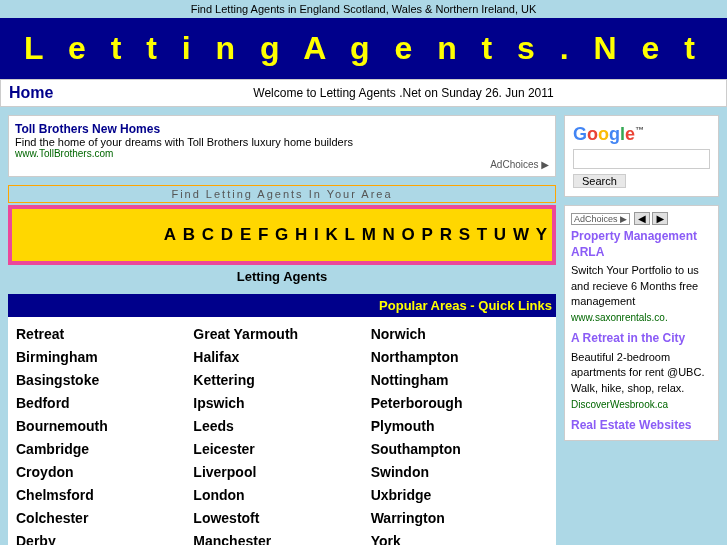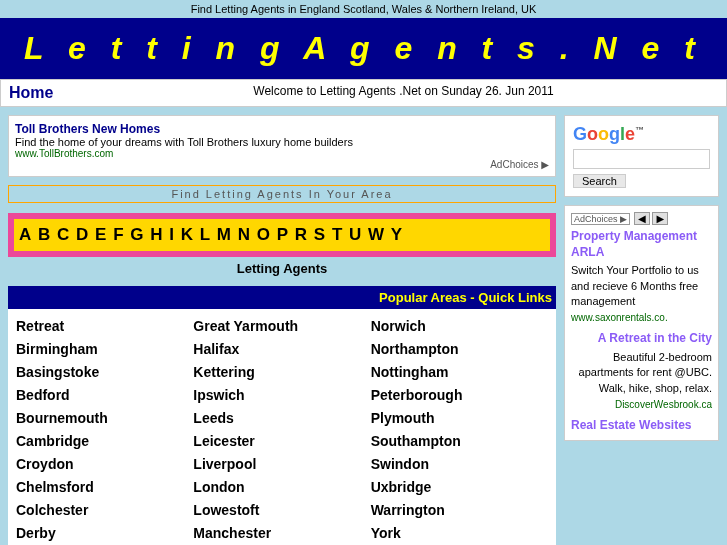--- a/index.html
+++ b/index.html
@@ -20,27 +20,26 @@
       background: #00008b;
       text-align: center;
       padding: 12px 0;
       letter-spacing: 8px;
     }
     .header-banner span {
       color: #ffff00;
       font-size: 32px;
       font-weight: bold;
       font-family: Arial, sans-serif;
-      font-style: italic;
     }
     .nav-bar {
       background: #fff;
       border: 1px solid #ccc;
       display: flex;
-      align-items: flex-start;
+      align-items: center;
       padding: 4px 8px;
     }
     .nav-home {
       color: #00008b;
       font-weight: bold;
       font-size: 16px;
       text-decoration: none;
       min-width: 80px;
     }
     .nav-welcome {
@@ -88,29 +87,29 @@
       margin: 6px 0;
     }
     .find-agents-label {
       display: block;
       text-align: center;
       border: 1px solid orange;
       font-size: 11px;
       color: #555;
       padding: 2px;
       letter-spacing: 2px;
-      margin-bottom: 10px;
+      margin-bottom: 2px;
     }
     .alphabet-bar {
       background: #ffd700;
-      text-align: left;
-      padding: 6px 4px;
+      text-align: right;
+      padding: 16px 4px;
       font-size: 17px;
       font-weight: bold;
-      border: 6px solid #ec4899;
+      border: 4px solid #ec4899;
     }
     .alphabet-bar a {
       color: #000;
       text-decoration: none;
       margin: 0 1px;
     }
     .letting-agents-label {
       text-align: center;
       font-weight: bold;
       font-size: 13px;
@@ -343,21 +342,21 @@
         <span class="ad-choices-icon">AdChoices ▶</span>
         <span>
           <button class="nav-arrow">◀</button>
           <button class="nav-arrow">▶</button>
         </span>
       </div>
       <div class="sidebar-ad-title">Property Management ARLA</div>
       <div class="sidebar-ad-text">Switch Your Portfolio to us and recieve 6 Months free management</div>
       <div class="sidebar-ad-url">www.saxonrentals.co.</div>
 
-      <div style="margin-top:8px;text-align:right;">
+      <div style="margin-top:8px;">
         <div class="sidebar-ad-title">A Retreat in the City</div>
         <div class="sidebar-ad-text">Beautiful 2-bedroom apartments for rent @UBC. Walk, hike, shop, relax.</div>
         <div class="sidebar-ad-url">DiscoverWesbrook.ca</div>
       </div>
 
       <div style="margin-top:8px;">
         <div class="sidebar-ad-title">Real Estate Websites</div>
       </div>
     </div>
 

